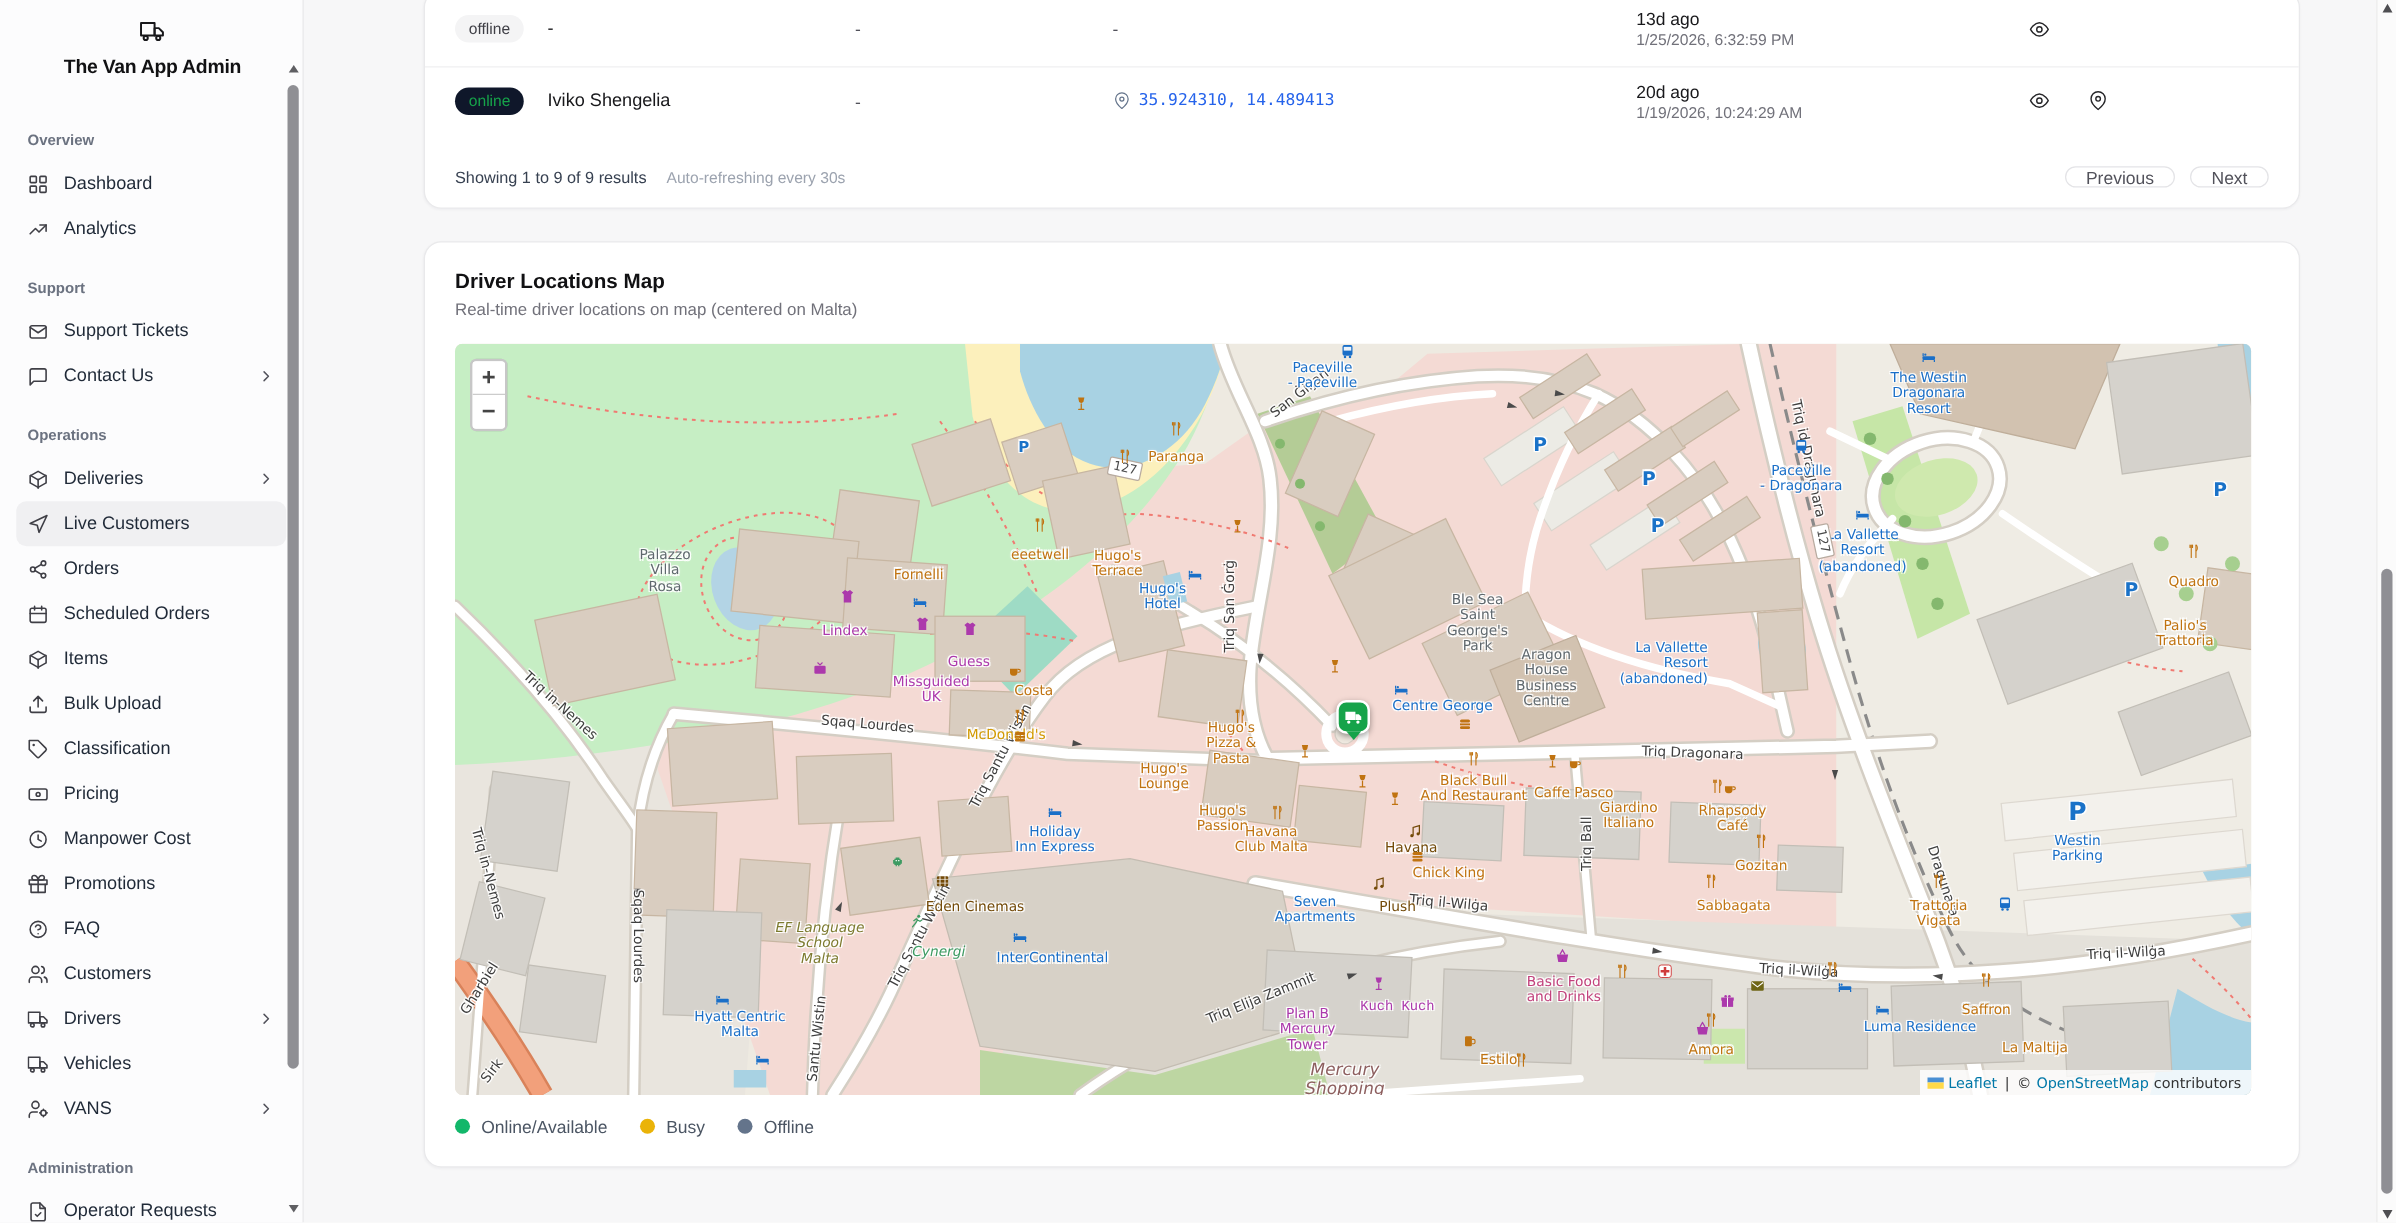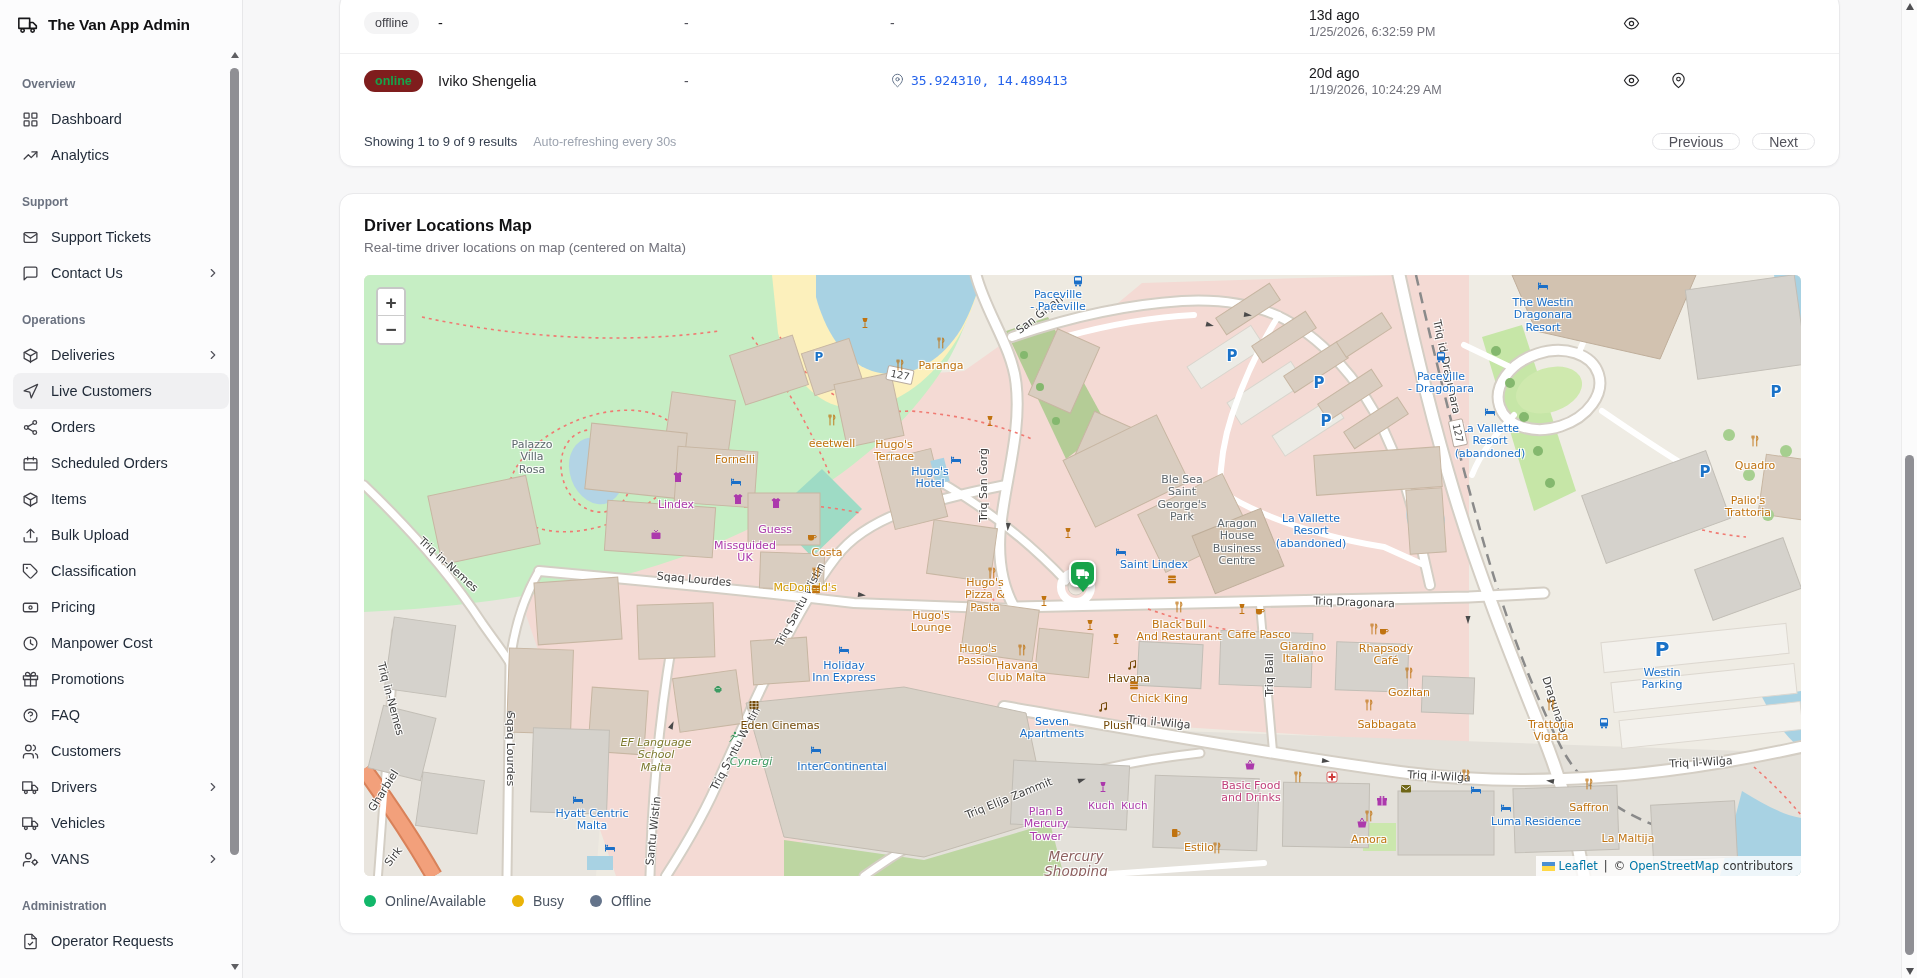--- a/index.html
+++ b/index.html
@@ -3,21 +3,21 @@
 <meta charset="utf-8">
 <style>
   * { margin:0; padding:0; box-sizing:border-box; }
   html,body { width:1917px; height:978px; overflow:hidden; background:#f7f7f8;
     font-family:"Liberation Sans", sans-serif; }
   .app { display:flex; width:100%; height:100%; position:relative; }
 
   
   .sidebar { width:243px; height:100%; background:#fcfcfd; border-right:1px solid #e7e7e9;
     position:relative; flex:0 0 auto; overflow:hidden; }
-  .sb-header { display:flex; align-items:center; gap:10px; padding:15px 16px 12px 18px; }
+  .sb-header { display:flex; align-items:center; gap:10px; padding:15px 16px 12px 18px;flex-direction:column; }
   .sb-logo svg { width:20px; height:20px; color:#18181b; display:block; }
   .sb-title { font-size:15.5px; font-weight:700; color:#111113; letter-spacing:-.2px; }
   .sb-nav { padding:30px 13px 0 13px; }
   .sb-section { margin-bottom:22px; }
   .sb-label { font-size:12px; font-weight:700; color:#6b7280; padding:0 9px 10px 9px; }
   .sb-item { display:flex; align-items:center; gap:12px; height:36px; padding:0 9px;
     border-radius:8px; cursor:pointer; color:#27272a; }
   .sb-item.active { background:#f0f0f2; }
   .sb-item .sb-icon svg { width:17px; height:17px; display:block; color:#3f3f46; }
   .sb-text { font-size:14.5px; color:#1f2937; }
@@ -41,21 +41,21 @@
   .trow.r2 { height:54px; border-top:1px solid #f0f0f1; }
   .col-status { width:74px; }
   .col-name { width:246px; font-size:14.5px; font-weight:500; color:#18181b; }
   .col-shift { width:206px; font-size:14px; color:#52525b; }
   .col-loc { width:419px; font-size:14px; color:#52525b; display:flex; align-items:center; gap:6px; }
   .col-time { width:312px; }
   .col-actions { flex:1; display:flex; align-items:center; gap:26px; }
   .badge { display:inline-block; font-size:12.5px; font-weight:500; padding:4px 11px;
     border-radius:999px; }
   .badge.gray { background:#f4f4f5; color:#3f3f46; }
-  .badge.green { background:#7f1d1d; color:#16a34a;font-weight:bold; }
+  .badge.green { background:#0f172a; color:#16a34a; }
   .coords { font-family:"DejaVu Sans Mono", monospace; font-size:13px; color:#2563eb; cursor:pointer; }
   .loc-pin svg { width:15px; height:15px; color:#64748b; display:block; }
   .t-ago { font-size:14px; color:#18181b; }
   .t-date { font-size:12.5px; color:#71717a; margin-top:2px; }
   .icon-btn { background:none; border:none; cursor:pointer; padding:2px; }
   .icon-btn svg { width:17px; height:17px; color:#27272a; display:block; }
   .t-footer { display:flex; align-items:center; padding:26px 24px 16px 24px; }
   .t-showing { font-size:13px; color:#374151; }
   .t-refresh { font-size:12.5px; color:#9ca3af; margin-left:16px; }
   .t-pager { margin-left:auto; display:flex; gap:12px; }
@@ -743,24 +743,24 @@
             <div class="mlabel" style="left: 694px; top: 26px; transform: translate(-50%, -50%) rotate(0deg); color: rgb(26, 111, 200);">Paceville
 - Paceville</div>
             <div class="mlabel" style="left: 1179px; top: 40px; transform: translate(-50%, -50%) rotate(0deg); color: rgb(26, 111, 200);">The Westin
 Dragonara
 Resort</div>
             <div class="mlabel" style="left: 1077px; top: 108px; transform: translate(-50%, -50%) rotate(0deg); color: rgb(26, 111, 200);">Paceville
 - Dragonara</div>
             <div class="mlabel" style="left: 1126px; top: 166px; transform: translate(-50%, -50%) rotate(0deg); color: rgb(26, 111, 200);">La Vallette
 Resort
 (abandoned)</div>
-            <div class="mlabel" style="left: 947px; top: 256px; transform: translate(-50%, -50%) rotate(0deg); color: rgb(26, 111, 200);">La Vallette
+            <div class="mlabel" style="left: 967px; top: 256px; transform: translate(-50%, -50%) rotate(0deg); color: rgb(26, 111, 200); text-align: right;">La Vallette
 Resort
 (abandoned)</div>
-            <div class="mlabel" style="left: 790px; top: 290px; transform: translate(-50%, -50%) rotate(0deg); color: rgb(26, 111, 200);">Saint Lindex</div>
+            <div class="mlabel" style="left: 790px; top: 290px; transform: translate(-50%, -50%) rotate(0deg); color: rgb(26, 111, 200);">Centre George</div>
             <div class="mlabel" style="left: 566px; top: 203px; transform: translate(-50%, -50%) rotate(0deg); color: rgb(26, 111, 200);">Hugo's
 Hotel</div>
             <div class="mlabel" style="left: 480px; top: 397px; transform: translate(-50%, -50%) rotate(0deg); color: rgb(26, 111, 200);">Holiday
 Inn Express</div>
             <div class="mlabel" style="left: 688px; top: 453px; transform: translate(-50%, -50%) rotate(0deg); color: rgb(26, 111, 200);">Seven
 Apartments</div>
             <div class="mlabel" style="left: 478px; top: 492px; transform: translate(-50%, -50%) rotate(0deg); color: rgb(26, 111, 200);">InterContinental</div>
             <div class="mlabel" style="left: 228px; top: 545px; transform: translate(-50%, -50%) rotate(0deg); color: rgb(26, 111, 200);">Hyatt Centric
 Malta</div>
             <div class="mlabel" style="left: 1172px; top: 547px; transform: translate(-50%, -50%) rotate(0deg); color: rgb(26, 111, 200);">Luma Residence</div>

